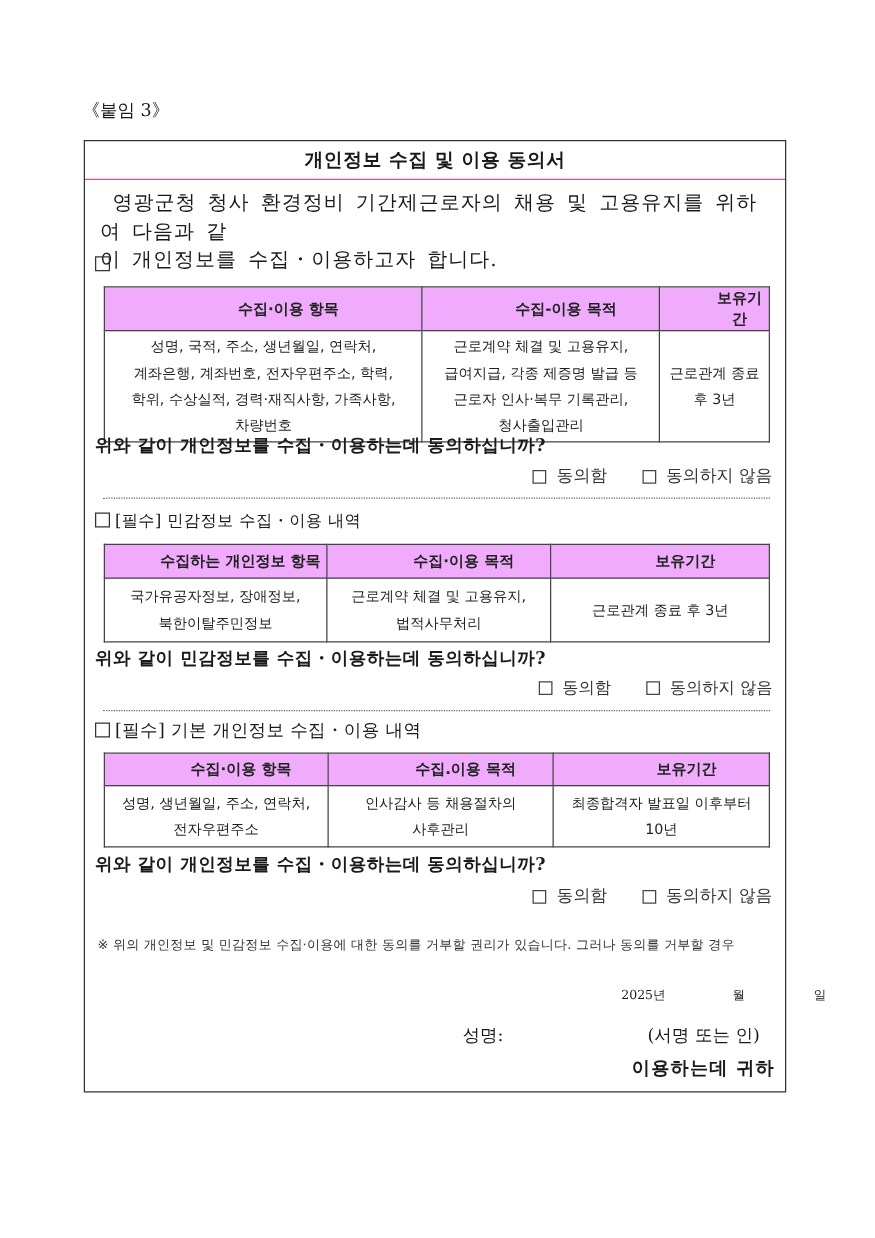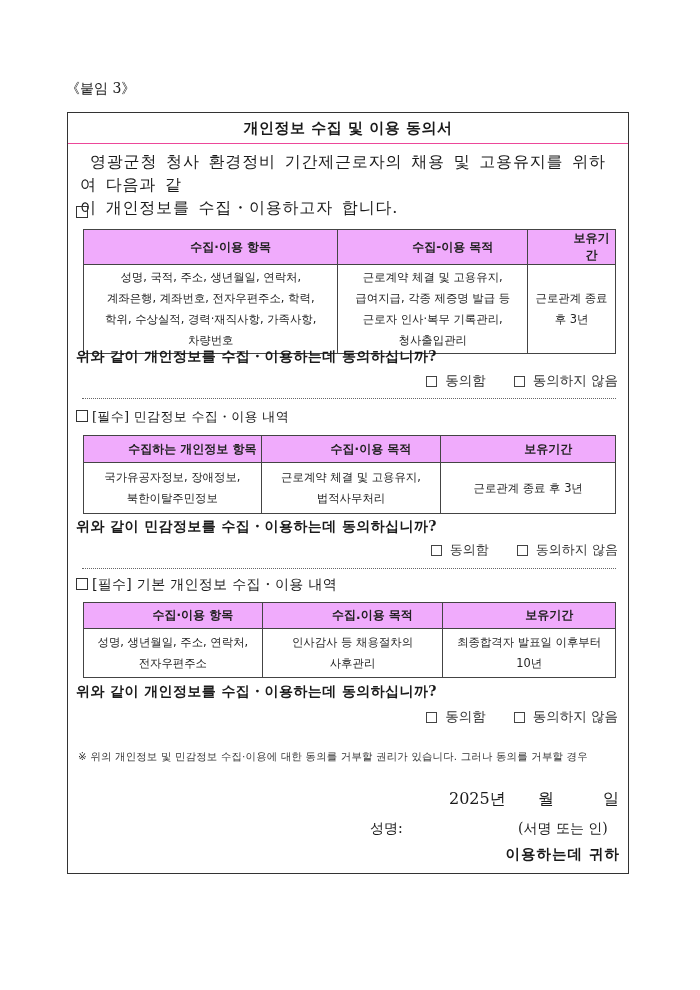--- a/index.html
+++ b/index.html
@@ -31,21 +31,21 @@
   .question { left: 76px; font-size: 14px; font-weight: bold; letter-spacing: 0.4px; }
   .answers { right: 82px; font-size: 13.5px; display: flex; gap: 28px; color: #333; }
   .answers .opt { display: flex; align-items: center; }
   .answers .cb { display: inline-block; width: 11px; height: 11px; border: 1px solid #444; margin-right: 8px; }
 
   .dots { left: 82px; width: 534px; height: 0; border-top: 1px dotted #666; }
 
   .notice { left: 78px; top: 745px; width: 540px; font-family: "DejaVu Sans", "Liberation Sans", sans-serif; font-size: 10.4px; line-height: 22px; color: #333; letter-spacing: 0.2px; }
   .notice .l2 { display:block; padding-left: 16px; }
 
-  .date-row { top: 789px; font-size: 16px; }
+  .date-row { top: 789px; font-size: 10px; margin-left: 48px; }
   .sign-row { top: 820px; font-size: 14px; }
   .addressee { top: 845px; right: 80px; font-size: 14.5px; font-weight: bold; letter-spacing: 1px; }
 </style>
 </head>
 <body>
 
 <div class="abs attach-label serif">《붙임 3》</div>
 
 <div class="abs frame"></div>
 

